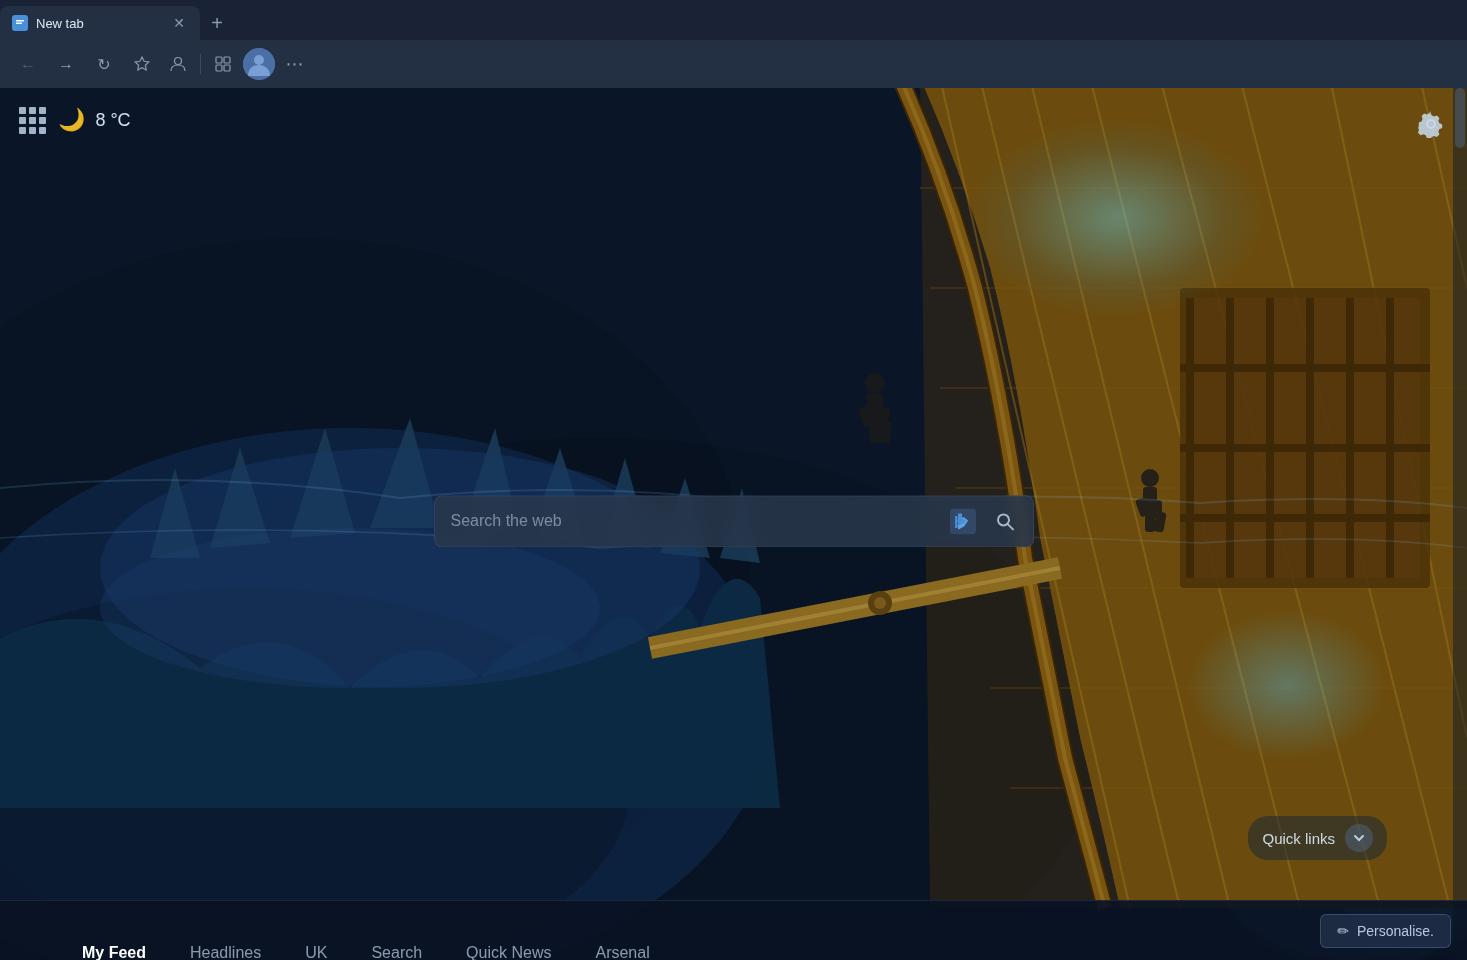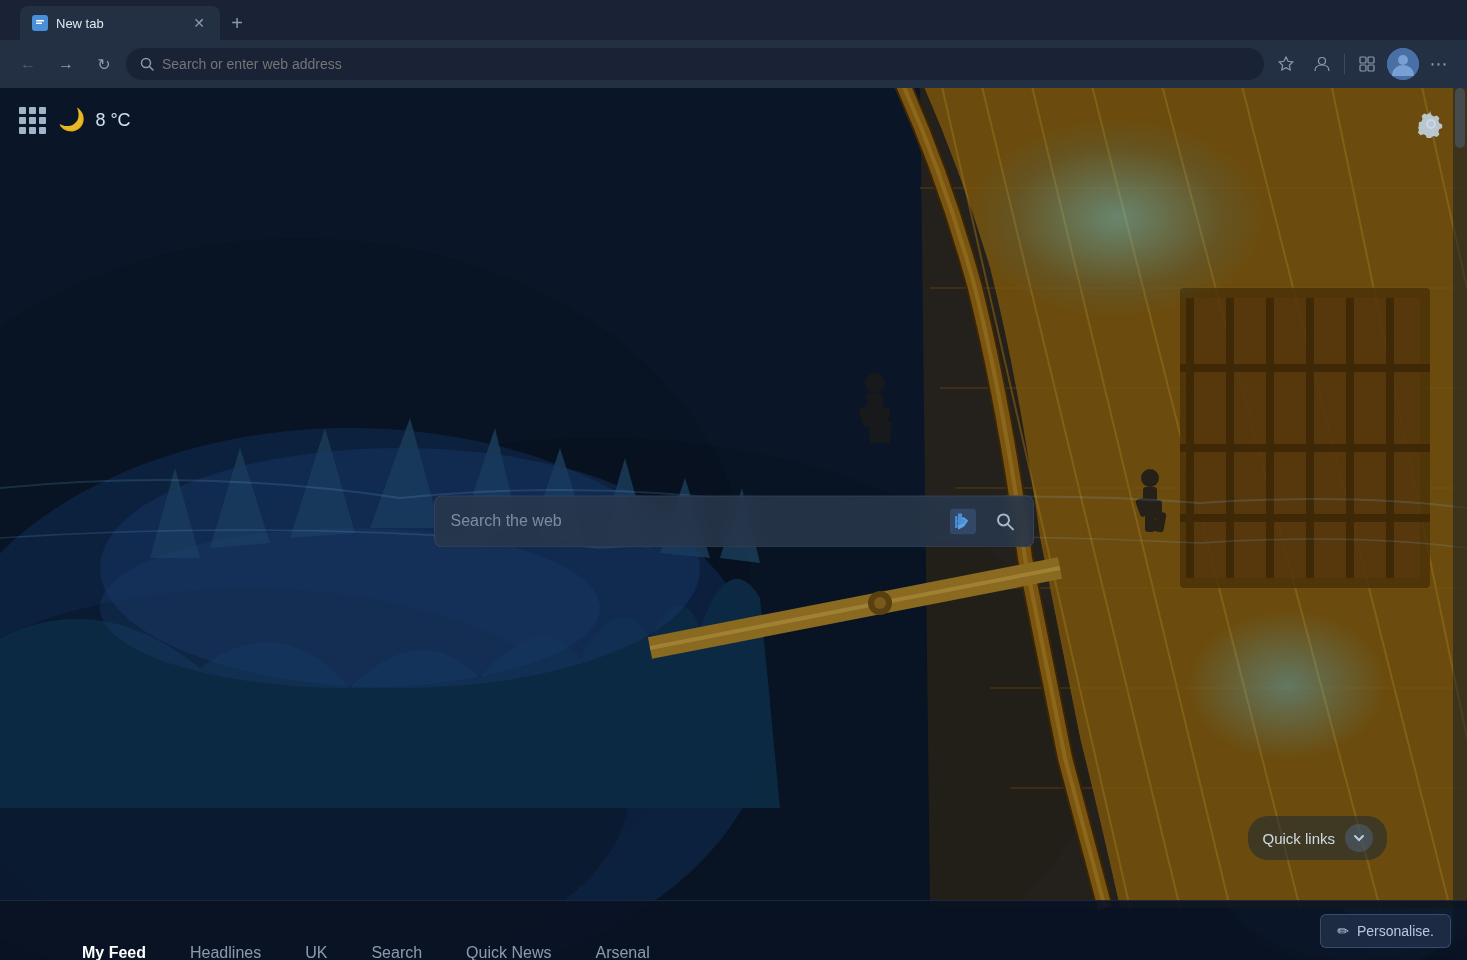--- a/index.html
+++ b/index.html
@@ -33,21 +33,20 @@
       align-items: center;
       background: #233044;
       border-radius: 8px 8px 0 0;
       padding: 0 12px;
       height: 34px;
       min-width: 200px;
       max-width: 250px;
       gap: 8px;
       color: #e0e8f0;
       font-size: 13px;
-      margin-left: 20px;
     }
 
     .tab-icon {
       width: 16px;
       height: 16px;
       background: #4a90d9;
       border-radius: 3px;
       display: flex;
       align-items: center;
       justify-content: center;
@@ -475,27 +474,20 @@
     <button class="nav-btn disabled">
       <span>←</span>
     </button>
     <button class="nav-btn">
       <span>→</span>
     </button>
     <button class="nav-btn">
       <span>↻</span>
     </button>
 
-    <div class="address-bar">
-      <svg width="14" height="14" viewBox="0 0 14 14">
-        <circle cx="6" cy="6" r="4.5" stroke="#8a9ab0" stroke-width="1.5" fill="none"></circle>
-        <line x1="9.5" y1="9.5" x2="13" y2="13" stroke="#8a9ab0" stroke-width="1.5" stroke-linecap="round"></line>
-      </svg>
-      <input type="text" placeholder="Search or enter web address" style="">
-    </div>
 
     <div class="nav-actions">
       <div class="nav-action-btn">
         <svg width="18" height="18" viewBox="0 0 18 18">
           <path d="M9 2l2.1 4.3 4.7.7-3.4 3.3.8 4.7L9 12.7l-4.2 2.3.8-4.7L2.2 7l4.7-.7z" stroke="#8a9ab0" stroke-width="1.2" fill="none"></path>
         </svg>
       </div>
       <div class="nav-action-btn">
         <svg width="18" height="18" viewBox="0 0 18 18">
           <circle cx="9" cy="6" r="3.5" stroke="#8a9ab0" stroke-width="1.2" fill="none"></circle>

